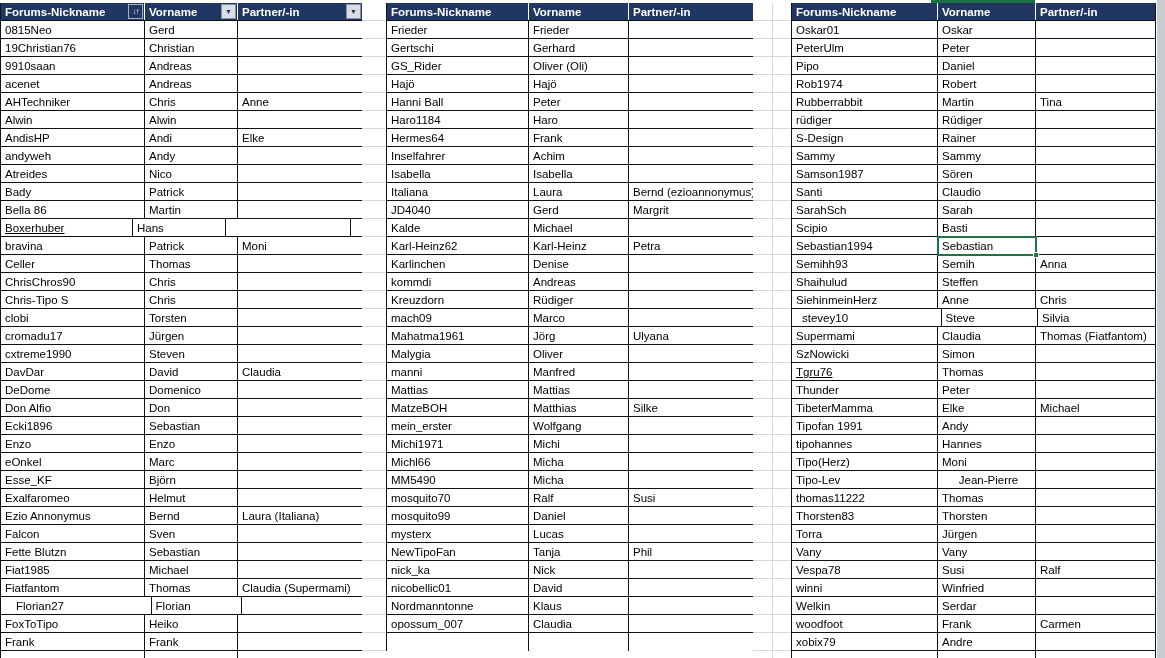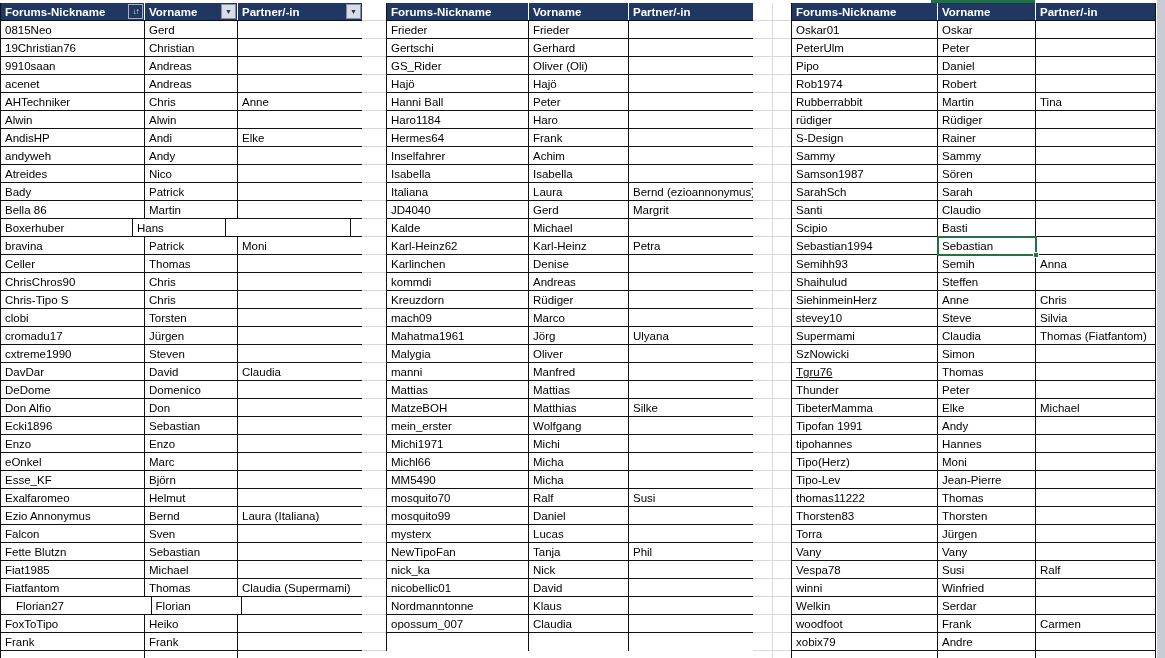--- a/index.html
+++ b/index.html
@@ -107,21 +107,21 @@
         <div class="cell" style="width: 144px;">Bady</div>
         <div class="cell" style="width: 93px;">Patrick</div>
         <div class="cell" style="width: 125px;"></div>
       </div>
       <div class="row">
         <div class="cell" style="width: 144px;">Bella 86</div>
         <div class="cell" style="width: 93px;">Martin</div>
         <div class="cell" style="width: 125px;"></div>
       </div>
       <div class="row">
-        <div class="cell" style="width: 132px;">Boxerhuber</div>
+        <div class="cell" style="width: 132px; text-decoration: underline;">Boxerhuber</div>
         <div class="cell" style="width: 93px;">Hans</div>
         <div class="cell" style="width: 125px;"></div>
       </div>
       <div class="row">
         <div class="cell" style="width: 144px;">bravina</div>
         <div class="cell" style="width: 93px;">Patrick</div>
         <div class="cell" style="width: 125px;">Moni</div>
       </div>
       <div class="row">
         <div class="cell" style="width: 144px;">Celler</div>
@@ -478,27 +478,27 @@
         <div class="cell" style="width: 146px;">Sammy</div>
         <div class="cell" style="width: 98px;">Sammy</div>
         <div class="cell" style="width: 120px;"></div>
       </div>
       <div class="row">
         <div class="cell" style="width: 146px;">Samson1987</div>
         <div class="cell" style="width: 98px;">Sören</div>
         <div class="cell" style="width: 120px;"></div>
       </div>
       <div class="row">
+        <div class="cell" style="width: 146px;">Santi</div>
+        <div class="cell" style="width: 98px;">Claudio</div>
+        <div class="cell" style="width: 120px;"></div>
+      </div>
+      <div class="row">
         <div class="cell" style="width: 146px;">SarahSch</div>
         <div class="cell" style="width: 98px;">Sarah</div>
-        <div class="cell" style="width: 120px;"></div>
-      </div>
-      <div class="row">
-        <div class="cell" style="width: 146px;">Santi</div>
-        <div class="cell" style="width: 98px;">Claudio</div>
         <div class="cell" style="width: 120px;"></div>
       </div>
       <div class="row">
         <div class="cell" style="width: 146px;">Scipio</div>
         <div class="cell" style="width: 98px;">Basti</div>
         <div class="cell" style="width: 120px;"></div>
       </div>
       <div class="row">
         <div class="cell" style="width: 146px;">Sebastian1994</div>
         <div class="cell" style="width: 98px;">Sebastian</div>
@@ -516,21 +516,21 @@
         <div class="cell" style="width: 146px;">Shaihulud</div>
         <div class="cell" style="width: 98px;">Steffen</div>
         <div class="cell" style="width: 120px;"></div>
       </div>
       <div class="row">
         <div class="cell" style="width: 146px;">SiehinmeinHerz</div>
         <div class="cell" style="width: 98px;">Anne</div>
         <div class="cell" style="width: 120px;">Chris</div>
       </div>
       <div class="row">
-        <div class="cell" style="width: 146px;">stevey10</div>
+        <div class="cell" style="width: 146px; margin-left: 6px;">stevey10</div>
         <div class="cell" style="width: 98px;">Steve</div>
         <div class="cell" style="width: 120px;">Silvia</div>
       </div>
       <div class="row">
         <div class="cell" style="width: 146px;">Supermami</div>
         <div class="cell" style="width: 98px;">Claudia</div>
         <div class="cell" style="width: 120px;">Thomas (Fiatfantom)</div>
       </div>
       <div class="row">
         <div class="cell" style="width: 146px;">SzNowicki</div>
@@ -562,21 +562,21 @@
         <div class="cell" style="width: 98px;">Hannes</div>
         <div class="cell" style="width: 120px;"></div>
       </div>
       <div class="row">
         <div class="cell" style="width: 146px;">Tipo(Herz)</div>
         <div class="cell" style="width: 98px;">Moni</div>
         <div class="cell" style="width: 120px;"></div>
       </div>
       <div class="row">
         <div class="cell" style="width: 146px;">Tipo-Lev</div>
-        <div class="cell" style="width: 98px;">Jean-Pierre</div>
+        <div class="cell" style="width: 98px; text-align: center;">Jean-Pierre</div>
         <div class="cell" style="width: 120px;"></div>
       </div>
       <div class="row">
         <div class="cell" style="width: 146px;">thomas11222</div>
         <div class="cell" style="width: 98px;">Thomas</div>
         <div class="cell" style="width: 120px;"></div>
       </div>
       <div class="row">
         <div class="cell" style="width: 146px;">Thorsten83</div>
         <div class="cell" style="width: 98px;">Thorsten</div>

